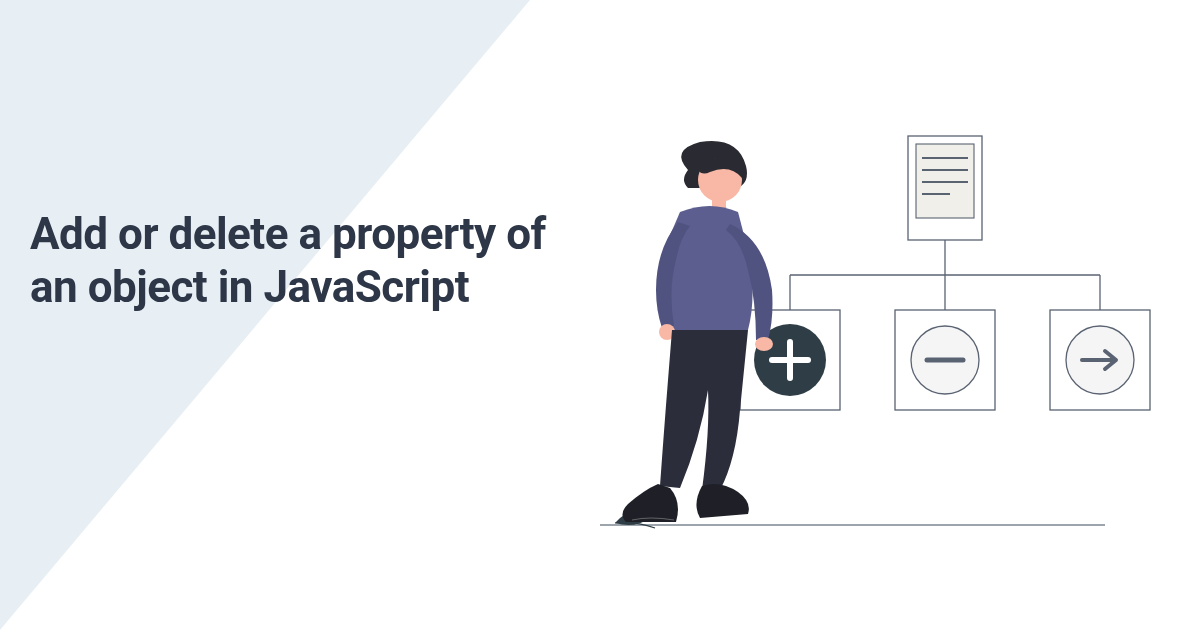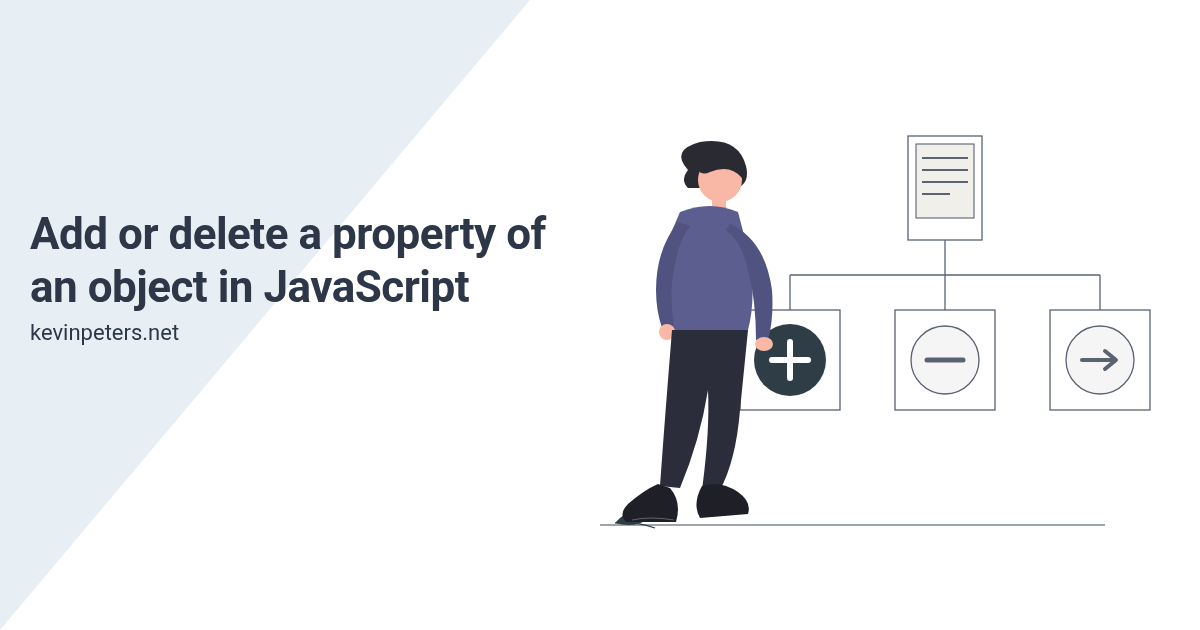--- a/index.html
+++ b/index.html
@@ -50,21 +50,20 @@
 </style>
 </head>
 <body>
 
 <svg class="bg-shape" viewBox="0 0 1200 630" preserveAspectRatio="none">
   <polygon points="0,0 530,0 0,630" fill="#e8eff4"></polygon>
 </svg>
 
 <div class="text-block">
   <h1 class="title">Add or delete a property of an object in JavaScript</h1>
-  <div class="site">kevinpeters.net</div>
 </div>
 
 <svg class="illustration" viewBox="0 0 620 430">
 
   <line x1="40" y1="395" x2="545" y2="395" stroke="#3f4b5b" stroke-width="1.2"></line>
 
   <g>
     <path d="M55 393 Q70 375 90 388 Q75 399 55 393 Z" fill="#2f3e46"></path>
     <path d="M55 393 Q75 391 95 398" stroke="#2f3e46" stroke-width="1.2" fill="none"></path>
   </g>

